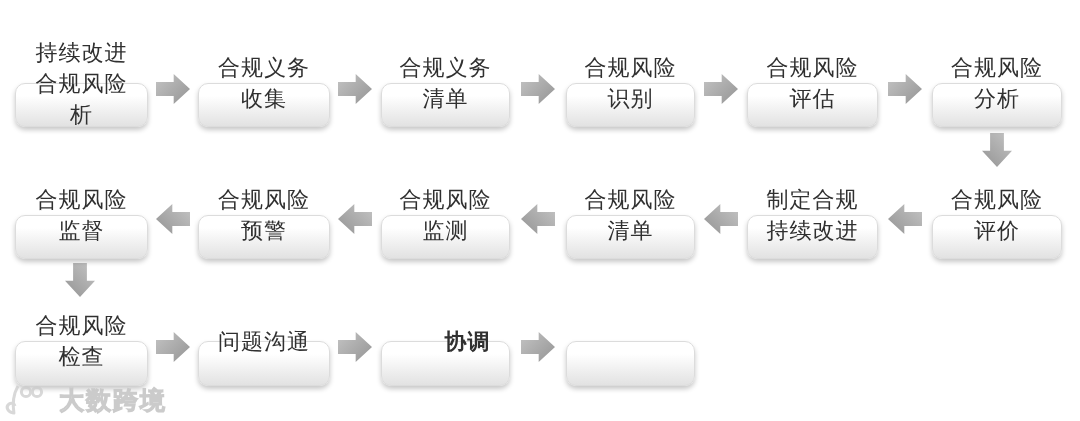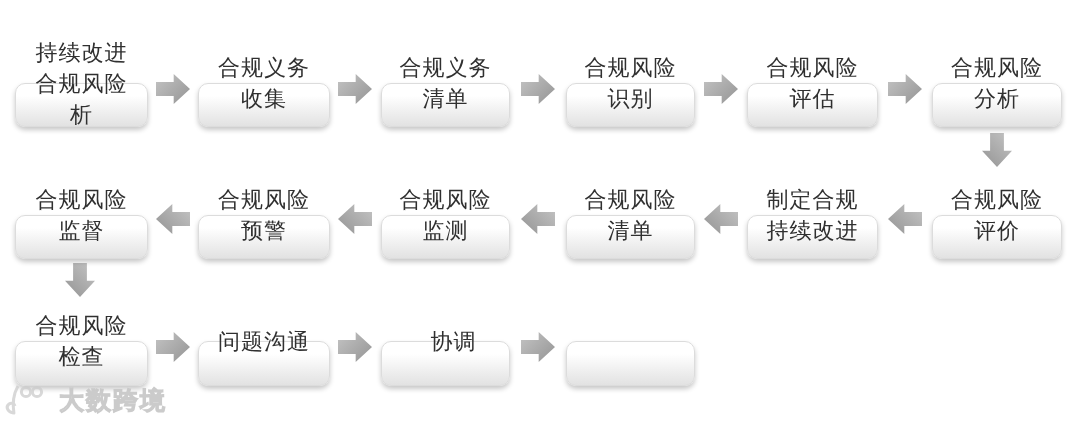--- a/index.html
+++ b/index.html
@@ -144,21 +144,21 @@
     <div class="shape" style="left: 15px; top: 341px; width: 133px; height: 45px;"></div>
     <div class="label" style="left: 15px; top: 341px; width: 133px;">
       <div>合规风险</div>
       <div>检查</div>
     </div>
     <div class="shape" style="left: 198px; top: 341px; width: 132px; height: 45px;"></div>
     <div class="label" style="left: 198px; top: 341px; width: 132px;">
       <div>问题沟通</div>
     </div>
     <div class="shape" style="left: 381px; top: 341px; width: 129px; height: 45px;"></div>
-    <div class="label" style="left: 389px; top: 341px; width: 129px;">
+    <div class="label" style="left: 403px; top: 341px; width: 129px; font-weight: bold;">
       <div>协调</div>
     </div>
     <div class="shape" style="left: 566px; top: 341px; width: 129px; height: 45px;"></div>
     <div class="arrow right" style="left: 156px; top: 74px;"></div>
     <div class="arrow right" style="left: 338px; top: 74px;"></div>
     <div class="arrow right" style="left: 521px; top: 74px;"></div>
     <div class="arrow right" style="left: 704px; top: 74px;"></div>
     <div class="arrow right" style="left: 888px; top: 74px;"></div>
     <div class="arrow down" style="left: 980px; top: 135px;"></div>
     <div class="arrow left" style="left: 888px; top: 204px;"></div>

